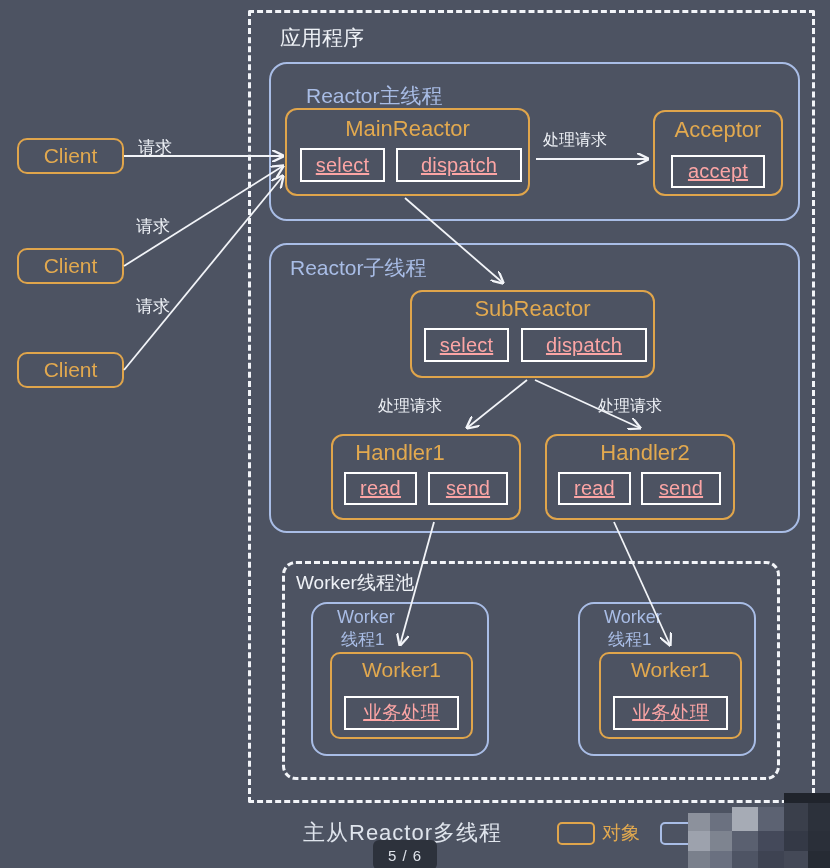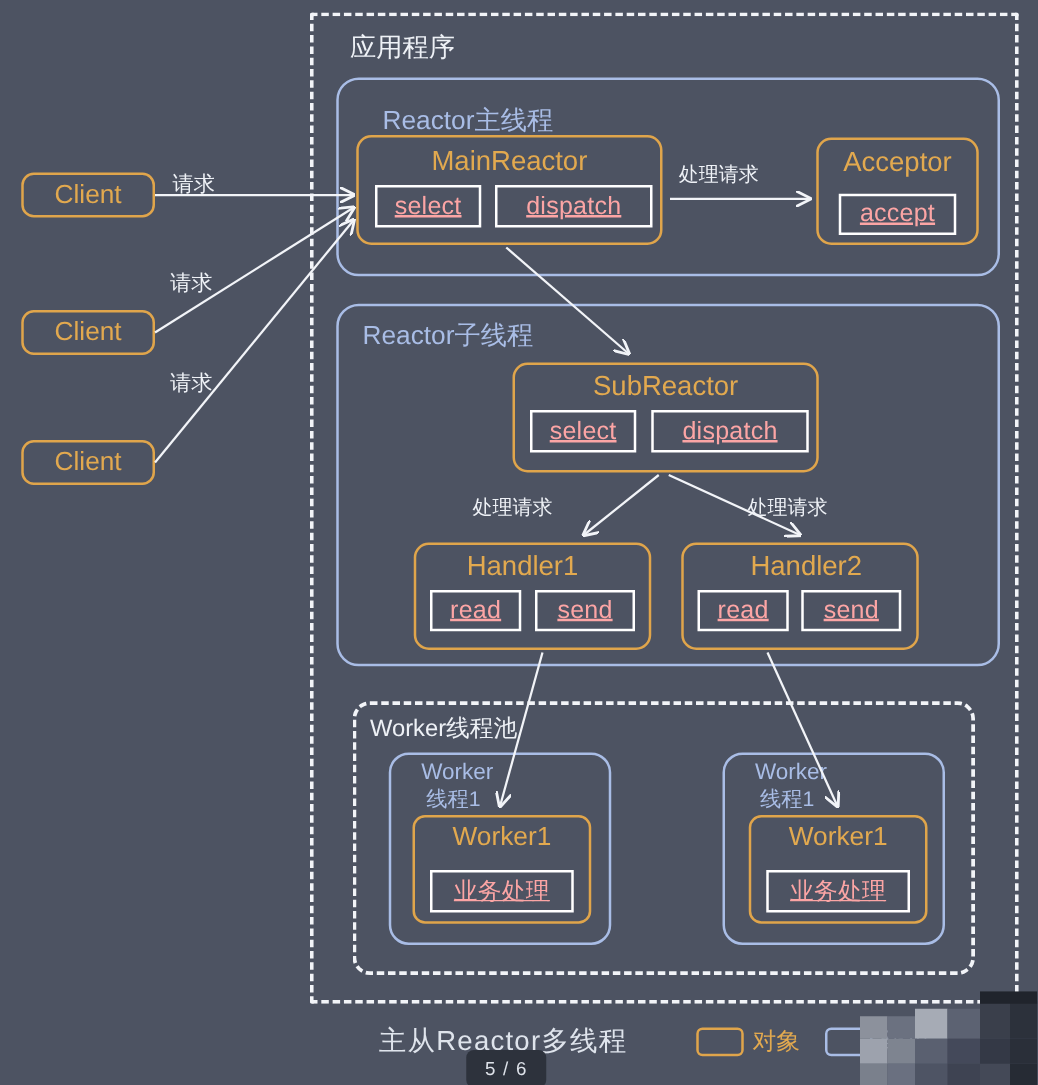--- a/index.html
+++ b/index.html
@@ -166,21 +166,21 @@
 
   <div class="abs thread-box" style="left:269px; top:243px; width:531px; height:290px;"></div>
   <div class="abs label-blue big" style="left:290px; top:254px;">Reactor子线程</div>
 
   <div class="abs obj-box" style="left:410px; top:290px; width:245px; height:88px;"></div>
   <div class="abs label-orange" style="left:410px; top:296px; width:245px;">SubReactor</div>
   <div class="abs pill" style="left:424px; top:328px; width:85px; height:34px;">select</div>
   <div class="abs pill" style="left:521px; top:328px; width:126px; height:34px;">dispatch</div>
 
   <div class="abs obj-box" style="left:331px; top:434px; width:190px; height:86px;"></div>
-  <div class="abs label-orange" style="left:331px; top:440px; width:174px;">Handler1</div>
+  <div class="abs label-orange" style="left:313px; top:440px; width:174px;">Handler1</div>
   <div class="abs pill" style="left:344px; top:472px; width:73px; height:33px;">read</div>
   <div class="abs pill" style="left:428px; top:472px; width:80px; height:33px;">send</div>
   <div class="abs label-white sm" style="left:378px; top:396px; font-size:16px;">处理请求</div>
 
   <div class="abs obj-box" style="left:545px; top:434px; width:190px; height:86px;"></div>
   <div class="abs label-orange" style="left:545px; top:440px; width:200px;">Handler2</div>
   <div class="abs pill" style="left:558px; top:472px; width:73px; height:33px;">read</div>
   <div class="abs pill" style="left:641px; top:472px; width:80px; height:33px;">send</div>
   <div class="abs label-white sm" style="left:598px; top:396px; font-size:16px;">处理请求</div>
 

